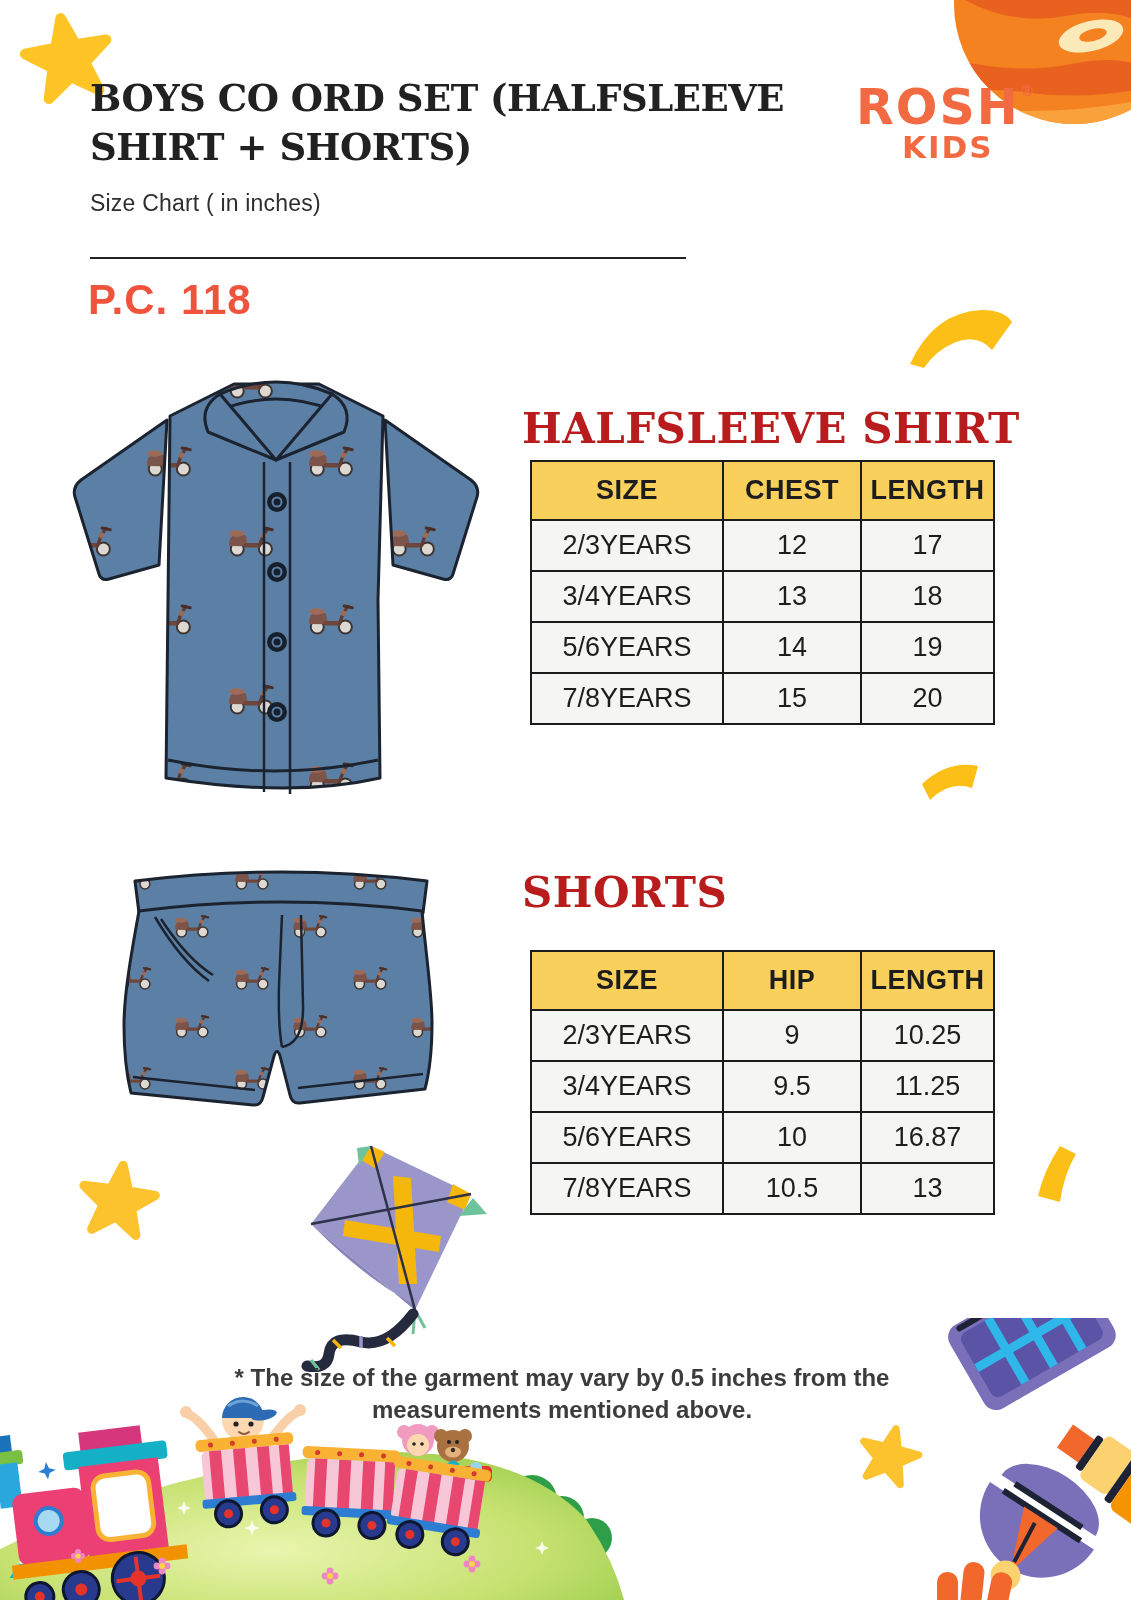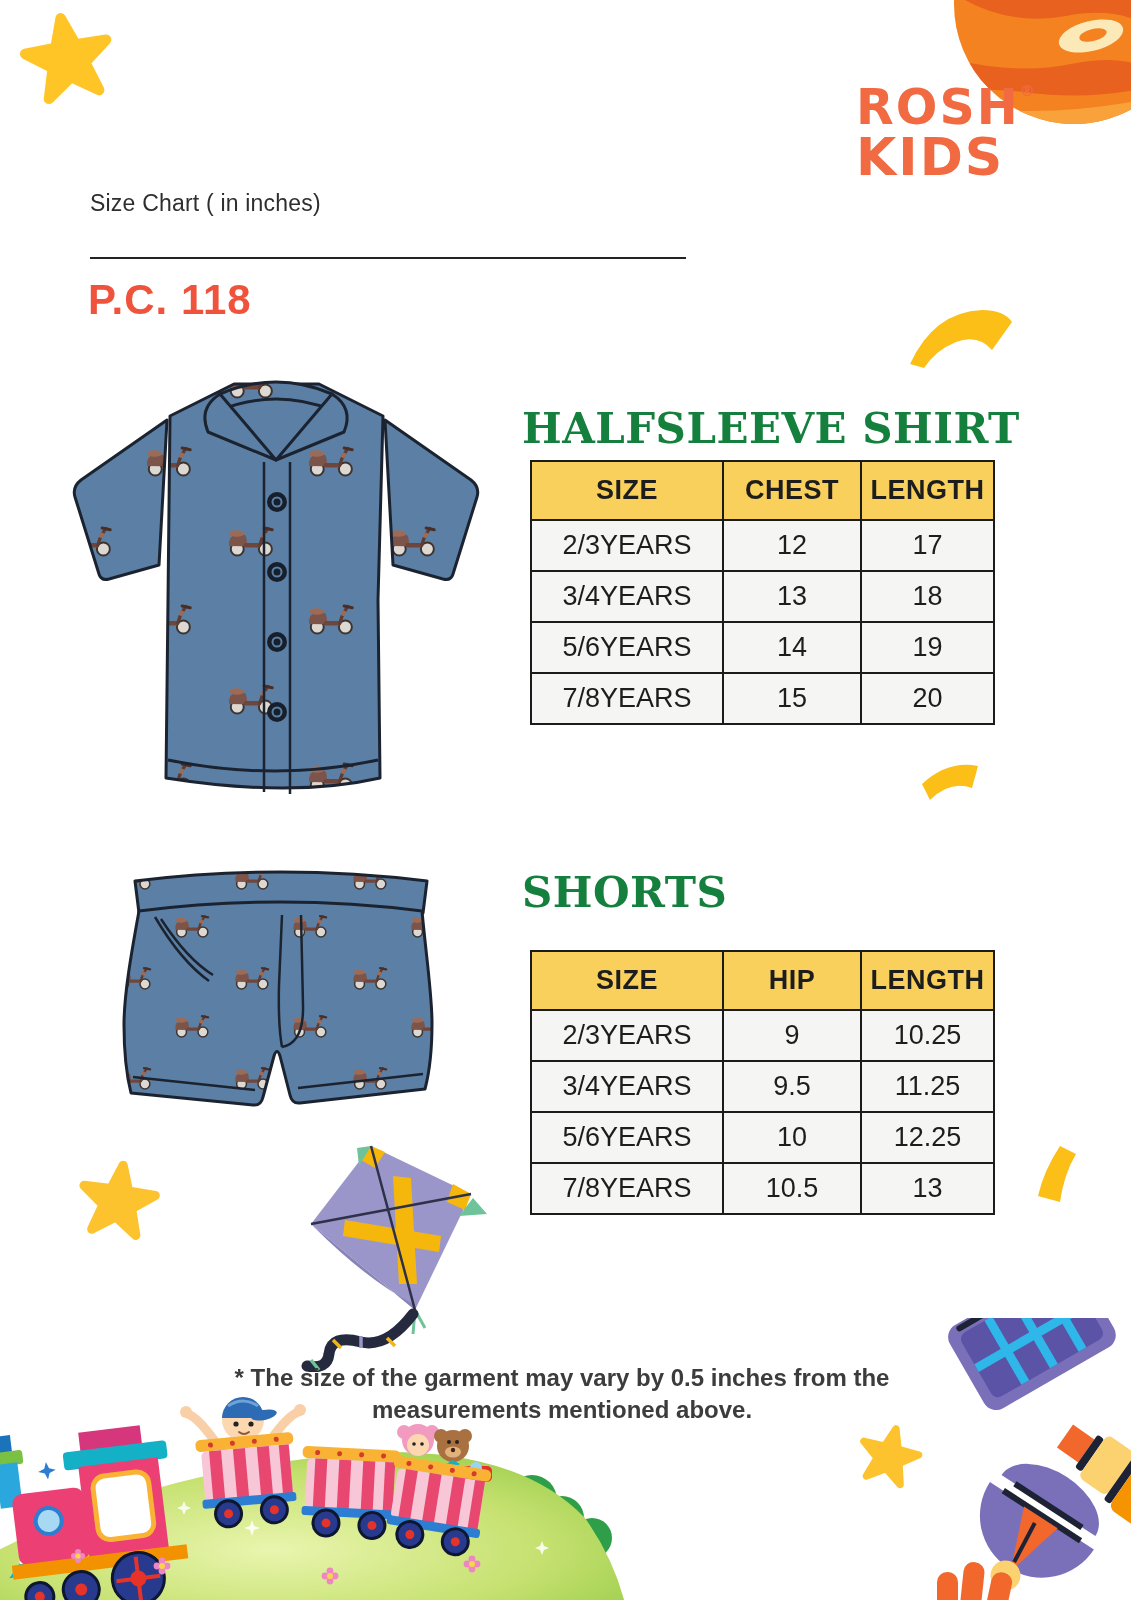--- a/index.html
+++ b/index.html
@@ -12,24 +12,24 @@
          font-size:37px;line-height:1.32;color:#212121;letter-spacing:-0.5px;white-space:nowrap;}
   .subtitle{left:90px;top:190px;font-size:23px;color:#2e2e2e;font-weight:400;letter-spacing:0.2px;}
   .rule{left:90px;top:257px;width:596px;height:2px;background:#232323;}
   .pc{left:88px;top:276px;font-size:42px;font-weight:800;color:#f0533c;letter-spacing:1px;}
 
   
   .brand{left:856px;top:84px;color:#f26a41;font-weight:800;line-height:0.98;
          font-family:"DejaVu Sans",sans-serif;}
   .brand .l1{font-size:49px;letter-spacing:2px;}
   .brand .l1 sup{font-size:15px;vertical-align:28px;}
-  .brand .l2{font-size:52px;letter-spacing:2px;}
+  .brand .l2{font-size:31px;letter-spacing:2px;margin-left:46px;}
 
   
-  .sechead{font-family:"DejaVu Serif",serif;font-weight:700;font-size:42px;color:#15803d;
+  .sechead{font-family:"DejaVu Serif",serif;font-weight:700;font-size:42px;color:#b91c1c;
            letter-spacing:0.5px;white-space:nowrap;}
   .h1{left:522px;top:404px;}
   .h2{left:522px;top:868px;}
 
   
   table.size{border-collapse:collapse;table-layout:fixed;width:463px;background:#f5f5f3;}
   table.size th,table.size td{border:2px solid #1b1b1b;text-align:center;vertical-align:middle;
            font-family:"Liberation Sans",sans-serif;color:#1d1d1d;}
   table.size th{background:#fad05c;height:55px;font-size:27px;font-weight:800;letter-spacing:0.5px;}
   table.size td{height:47px;font-size:27px;font-weight:500;border-radius:25px;}
@@ -66,20 +66,24 @@
       <ellipse cx="150" cy="36" rx="33" ry="15" fill="#fbe9b8" transform="rotate(-14 150 36)"></ellipse>
       <ellipse cx="152" cy="35" rx="14" ry="6" fill="#f58220" transform="rotate(-14 152 35)"></ellipse>
     </g>
   </svg>
 
   <div class="abs brand">
     <div class="l1"><span>ROSH</span><sup>®</sup></div>
     <div class="l2">KIDS</div>
   </div>
 
+  <div class="abs title">
+    <div>BOYS CO ORD SET (HALFSLEEVE</div>
+    <div>SHIRT + SHORTS)</div>
+  </div>
   <div class="abs subtitle">Size Chart ( in inches)</div>
   <div class="abs rule"></div>
   <div class="abs pc">P.C. 118</div>
 
   <svg class="abs" style="left:908px;top:308px" width="106" height="62" viewBox="0 0 106 62">
     <path d="M2,56 Q26,4 74,2 Q96,2 104,14 L84,42 Q70,26 48,34 Q28,42 16,60 Z" fill="#fbbf17"></path>
   </svg>
 
   <svg class="abs" style="left:52px;top:350px" width="448" height="455" viewBox="0 0 448 455">
     <defs>
@@ -197,21 +201,21 @@
       <td>10.25</td>
     </tr>
     <tr>
       <td>3/4YEARS</td>
       <td>9.5</td>
       <td>11.25</td>
     </tr>
     <tr>
       <td>5/6YEARS</td>
       <td>10</td>
-      <td>12.25</td>
+      <td>16.87</td>
     </tr>
     <tr>
       <td>7/8YEARS</td>
       <td>10.5</td>
       <td>13</td>
     </tr>
   </tbody>
     </table>
 
   <svg class="abs" style="left:295px;top:1132px" width="218" height="240" viewBox="0 0 218 240">

